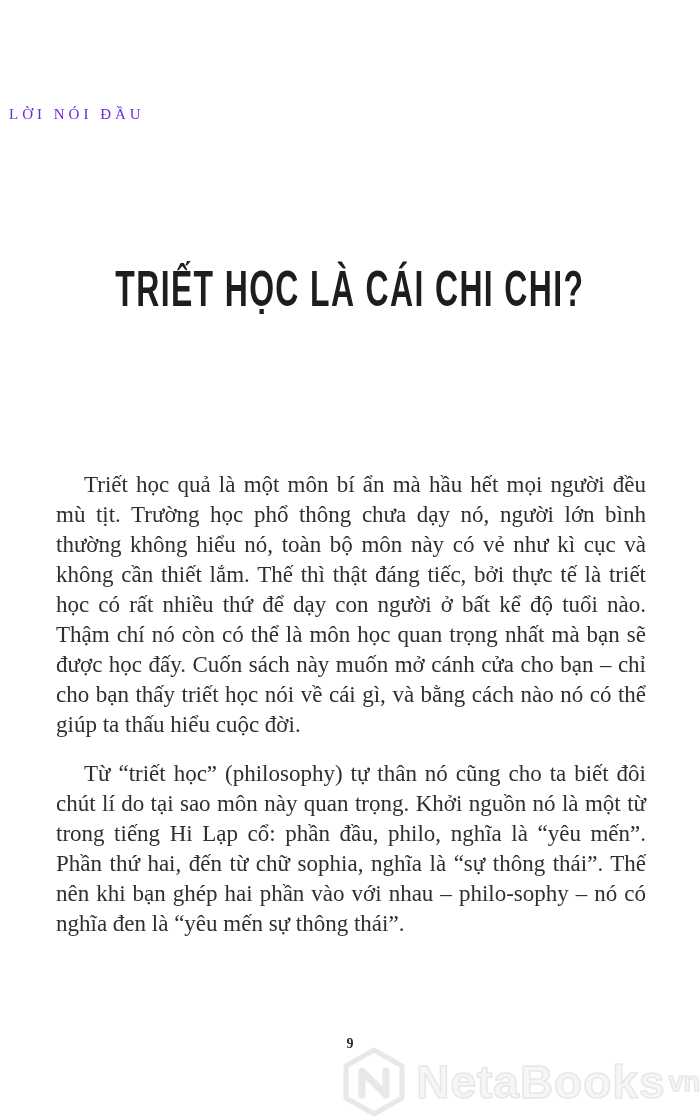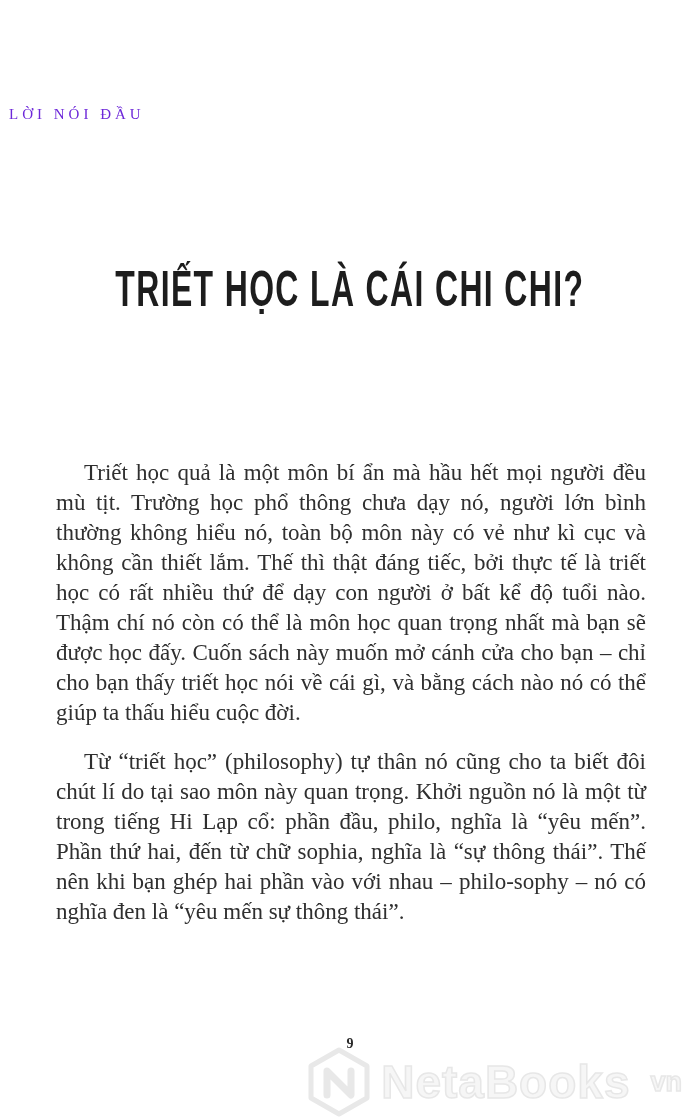--- a/index.html
+++ b/index.html
@@ -47,57 +47,57 @@
   .body-text {
     position: absolute;
     top: 458px;
     left: 56px;
     width: 590px;
     font-size: 23px;
     line-height: 30px;
     text-align: justify;
   }
   .body-text p {
-    margin: 0 0 19px 0;
+    margin: 12px 0 19px 0;
     text-indent: 28px;
   }
   .body-text .it {
   }
   .page-number {
     position: absolute;
     top: 1036px;
     left: 0;
     width: 100%;
     text-align: center;
     font-size: 14px;
     font-weight: 700;
     color: #2a2a2a;
   }
   .watermark {
     position: absolute;
     top: 1046px;
-    right: 18px;
+    right: 0;
     display: flex;
     align-items: center;
     pointer-events: none;
     text-align: center;
   }
   .watermark svg {
     display: block;
     margin-right: 8px;
   }
   .wm-text {
     font-family: "Liberation Sans", "DejaVu Sans", sans-serif;
     font-weight: 700;
     color: #f6f6f6;
     -webkit-text-stroke: 1.5px #e7e7e7;
     white-space: nowrap;
   }
   .wm-brand { font-size: 46px; letter-spacing: 1px; }
-  .wm-suffix { font-size: 27px; margin-left: 20px; }
+  .wm-suffix { font-size: 27px; margin-left: 3px; }
 </style>
 </head>
 <body>
 
 <div class="page">
 
   <div class="running-head">LỜI NÓI ĐẦU</div>
 
   <h1 class="chapter-title">
     <span class="squeeze">TRIẾT HỌC LÀ CÁI CHI CHI?</span>

